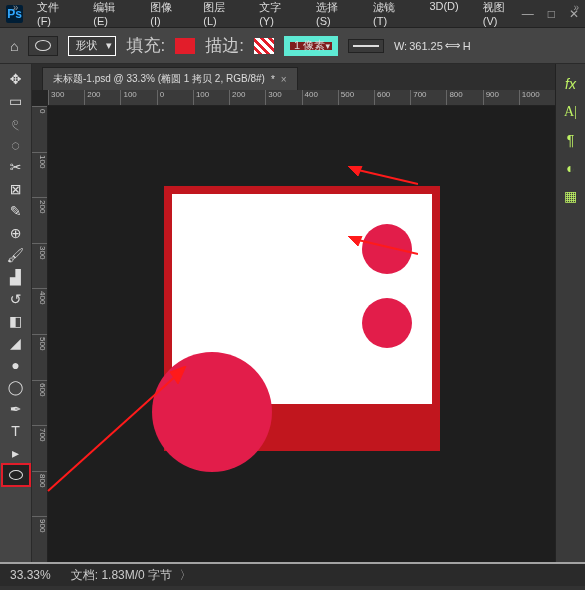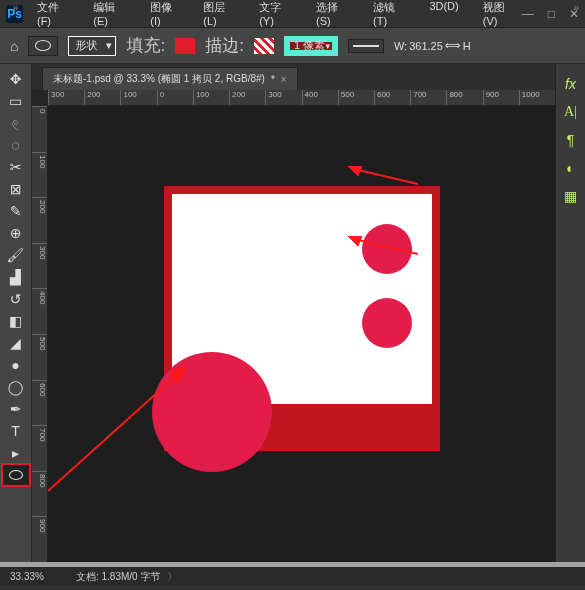--- a/index.html
+++ b/index.html
@@ -44,21 +44,21 @@
 .canv{position:absolute;top:16px;left:16px;right:0;bottom:0;background:#1e1e1e;display:flex;align-items:flex-start;justify-content:center;padding-top:80px}
 .art{width:276px;height:265px;background:#c1161e;position:relative}
 .art .inner{position:absolute;top:8px;left:8px;right:8px;height:210px;background:#fff}
 .c1{position:absolute;width:50px;height:50px;border-radius:50%;background:#e21d4a;right:20px;top:30px}
 .c2{position:absolute;width:50px;height:50px;border-radius:50%;background:#e21d4a;right:20px;top:104px}
 .c3{position:absolute;width:120px;height:120px;border-radius:50%;background:#e21d4a;left:-20px;bottom:-68px}
 .arrow{position:absolute;pointer-events:none}
 .arrow line,.arrow polygon{stroke:#ff1a1a;fill:#ff1a1a}
 .rpanel{width:30px;background:#3a3a3a;border-left:1px solid #222;display:flex;flex-direction:column;align-items:center;padding-top:12px;gap:12px}
 .rpanel .ic{color:#bef264;font-size:14px;cursor:pointer}
-.status{height:24px;background:#2a2a2a;display:flex;align-items:center;padding:0 10px;gap:32px;font-size:10px;color:#ccc;border-top:5px solid #a3a3a3}
+.status{height:24px;background:#2a2a2a;display:flex;align-items:center;padding:0 10px;gap:20px;font-size:12px;color:#ccc;border-top:2px solid #a3a3a3}
 .status .arr{color:#aaa;margin-left:4px}
 .expand{position:absolute;font-size:10px;color:#999}
 </style>
 </head>
 <body>
 
 <div class="titlebar">
   <div class="ps-logo">Ps</div>
   <div class="menu">
     <span>文件(F)</span>

